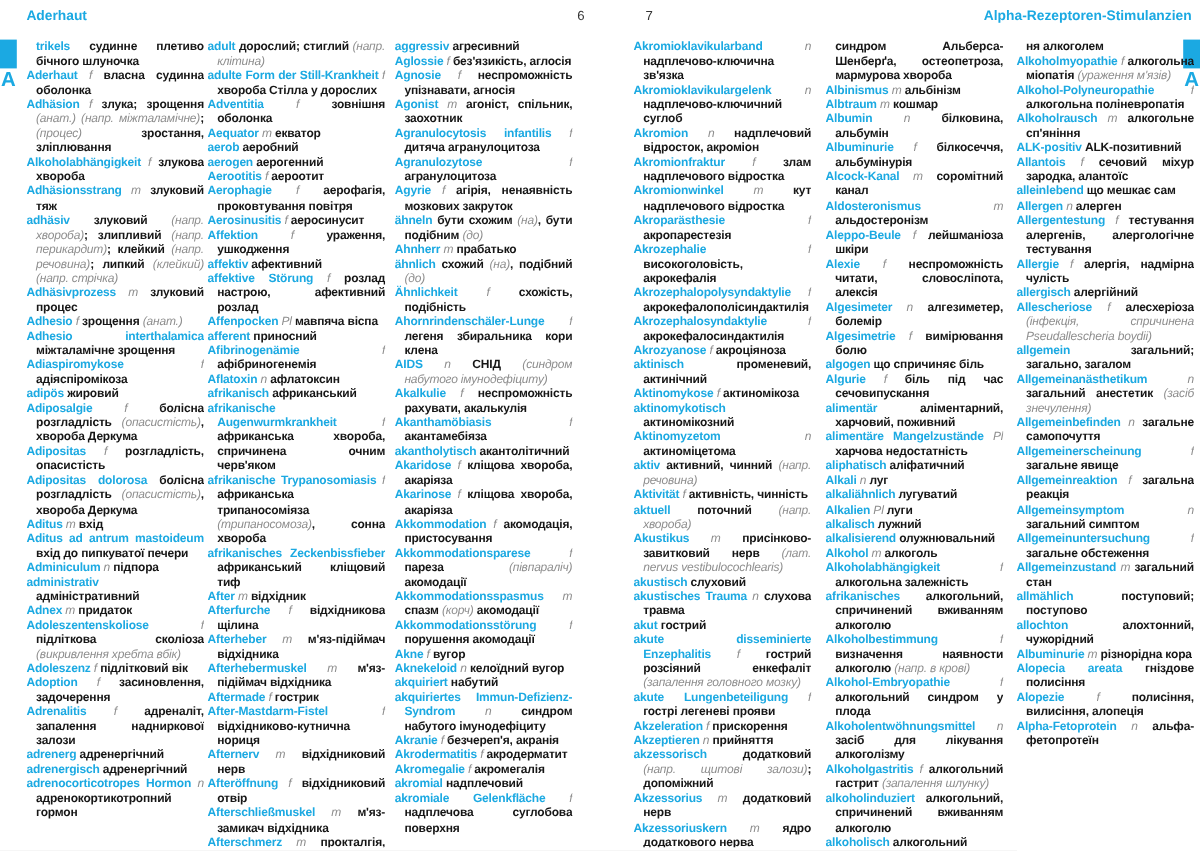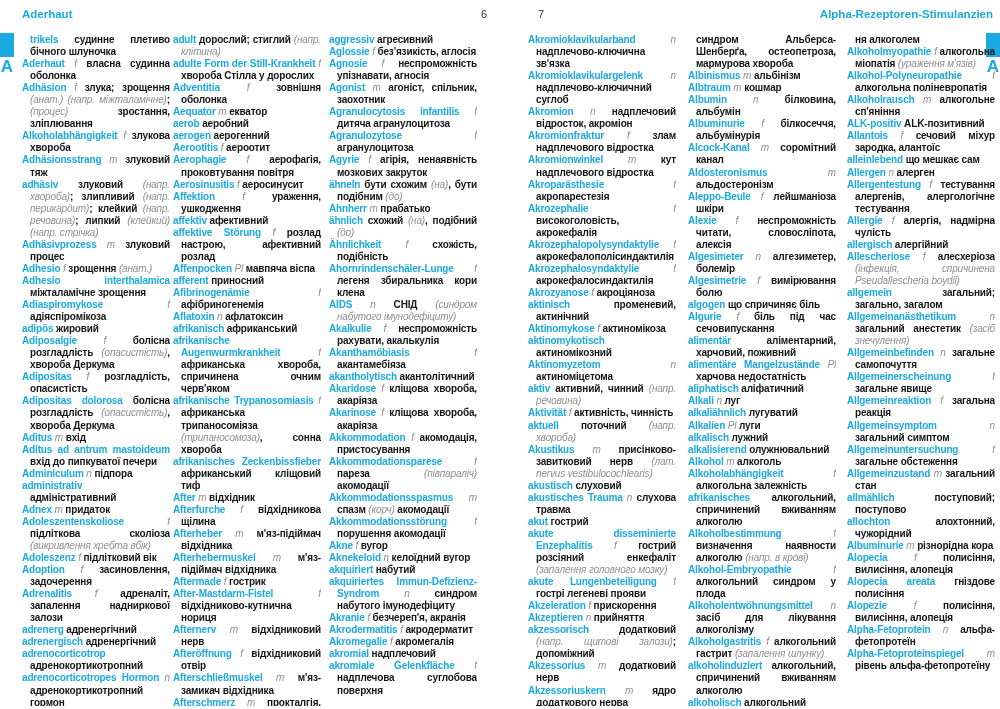--- a/index.html
+++ b/index.html
@@ -61,21 +61,20 @@
       <p class="entry"><span class="sg-h">Aditus ad antrum mastoideum</span> <span class="sg-b">вхід до пипкуватої печери</span></p>
       <p class="entry"><span class="sg-h">Adminiculum</span> <span class="sg-g">n</span> <span class="sg-b">підпора</span></p>
       <p class="entry"><span class="sg-h">administrativ</span> <span class="sg-b">адміністративний</span></p>
       <p class="entry"><span class="sg-h">Adnex</span> <span class="sg-g">m</span> <span class="sg-b">придаток</span></p>
       <p class="entry"><span class="sg-h">Adoleszentenskoliose</span> <span class="sg-g">f</span> <span class="sg-b">підліткова сколіоза</span> <span class="sg-i">(викривлення хребта вбік)</span></p>
       <p class="entry"><span class="sg-h">Adoleszenz</span> <span class="sg-g">f</span> <span class="sg-b">підлітковий вік</span></p>
       <p class="entry"><span class="sg-h">Adoption</span> <span class="sg-g">f</span> <span class="sg-b">засиновлення, задочерення</span></p>
       <p class="entry"><span class="sg-h">Adrenalitis</span> <span class="sg-g">f</span> <span class="sg-b">адреналіт, запалення надниркової залози</span></p>
       <p class="entry"><span class="sg-h">adrenerg</span> <span class="sg-b">адренергічний</span></p>
       <p class="entry"><span class="sg-h">adrenergisch</span> <span class="sg-b">адренергічний</span></p>
-      <p class="entry"><span class="sg-h">adrenocorticotrop</span> <span class="sg-b">адренокортикотропний</span></p>
       <p class="entry"><span class="sg-h">adrenocorticotropes Hormon</span> <span class="sg-g">n</span> <span class="sg-b">адренокортикотропний гормон</span></p>
     </div>
   <div class="col" id="c1">
       <p class="entry"><span class="sg-h">adult</span> <span class="sg-b">дорослий; стиглий</span> <span class="sg-i">(напр. клітина)</span></p>
       <p class="entry"><span class="sg-h">adulte Form der Still-Krankheit</span> <span class="sg-g">f</span> <span class="sg-b">хвороба Стілла у дорослих</span></p>
       <p class="entry"><span class="sg-h">Adventitia</span> <span class="sg-g">f</span> <span class="sg-b">зовнішня оболонка</span></p>
       <p class="entry"><span class="sg-h">Aequator</span> <span class="sg-g">m</span> <span class="sg-b">екватор</span></p>
       <p class="entry"><span class="sg-h">aerob</span> <span class="sg-b">аеробний</span></p>
       <p class="entry"><span class="sg-h">aerogen</span> <span class="sg-b">аерогенний</span></p>
       <p class="entry"><span class="sg-h">Aerootitis</span> <span class="sg-g">f</span> <span class="sg-b">аероотит</span></p>
@@ -215,19 +214,17 @@
       <p class="entry"><span class="sg-h">Allgemeinanästhetikum</span> <span class="sg-g">n</span> <span class="sg-b">загальний анестетик</span> <span class="sg-i">(засіб знечулення)</span></p>
       <p class="entry"><span class="sg-h">Allgemeinbefinden</span> <span class="sg-g">n</span> <span class="sg-b">загальне самопочуття</span></p>
       <p class="entry"><span class="sg-h">Allgemeinerscheinung</span> <span class="sg-g">f</span> <span class="sg-b">загальне явище</span></p>
       <p class="entry"><span class="sg-h">Allgemeinreaktion</span> <span class="sg-g">f</span> <span class="sg-b">загальна реакція</span></p>
       <p class="entry"><span class="sg-h">Allgemeinsymptom</span> <span class="sg-g">n</span> <span class="sg-b">загальний симптом</span></p>
       <p class="entry"><span class="sg-h">Allgemeinuntersuchung</span> <span class="sg-g">f</span> <span class="sg-b">загальне обстеження</span></p>
       <p class="entry"><span class="sg-h">Allgemeinzustand</span> <span class="sg-g">m</span> <span class="sg-b">загальний стан</span></p>
       <p class="entry"><span class="sg-h">allmählich</span> <span class="sg-b">поступовий; поступово</span></p>
       <p class="entry"><span class="sg-h">allochton</span> <span class="sg-b">алохтонний, чужорідний</span></p>
       <p class="entry"><span class="sg-h">Albuminurie</span> <span class="sg-g">m</span> <span class="sg-b">різнорідна кора</span></p>
-      <p class="entry"><span class="sg-h">Alopecia</span> <span class="sg-g">f</span> <span class="sg-b">полисіння, вилисіння, алопеція</span></p>
       <p class="entry"><span class="sg-h">Alopecia areata</span> <span class="sg-b">гніздове полисіння</span></p>
       <p class="entry"><span class="sg-h">Alopezie</span> <span class="sg-g">f</span> <span class="sg-b">полисіння, вилисіння, алопеція</span></p>
       <p class="entry"><span class="sg-h">Alpha-Fetoprotein</span> <span class="sg-g">n</span> <span class="sg-b">альфа-фетопротеїн</span></p>
-      <p class="entry"><span class="sg-h">Alpha-Fetoproteinspiegel</span> <span class="sg-g">m</span> <span class="sg-b">рівень альфа-фетопротеїну</span></p>
     </div>
 </div>
 
 </body></html>

